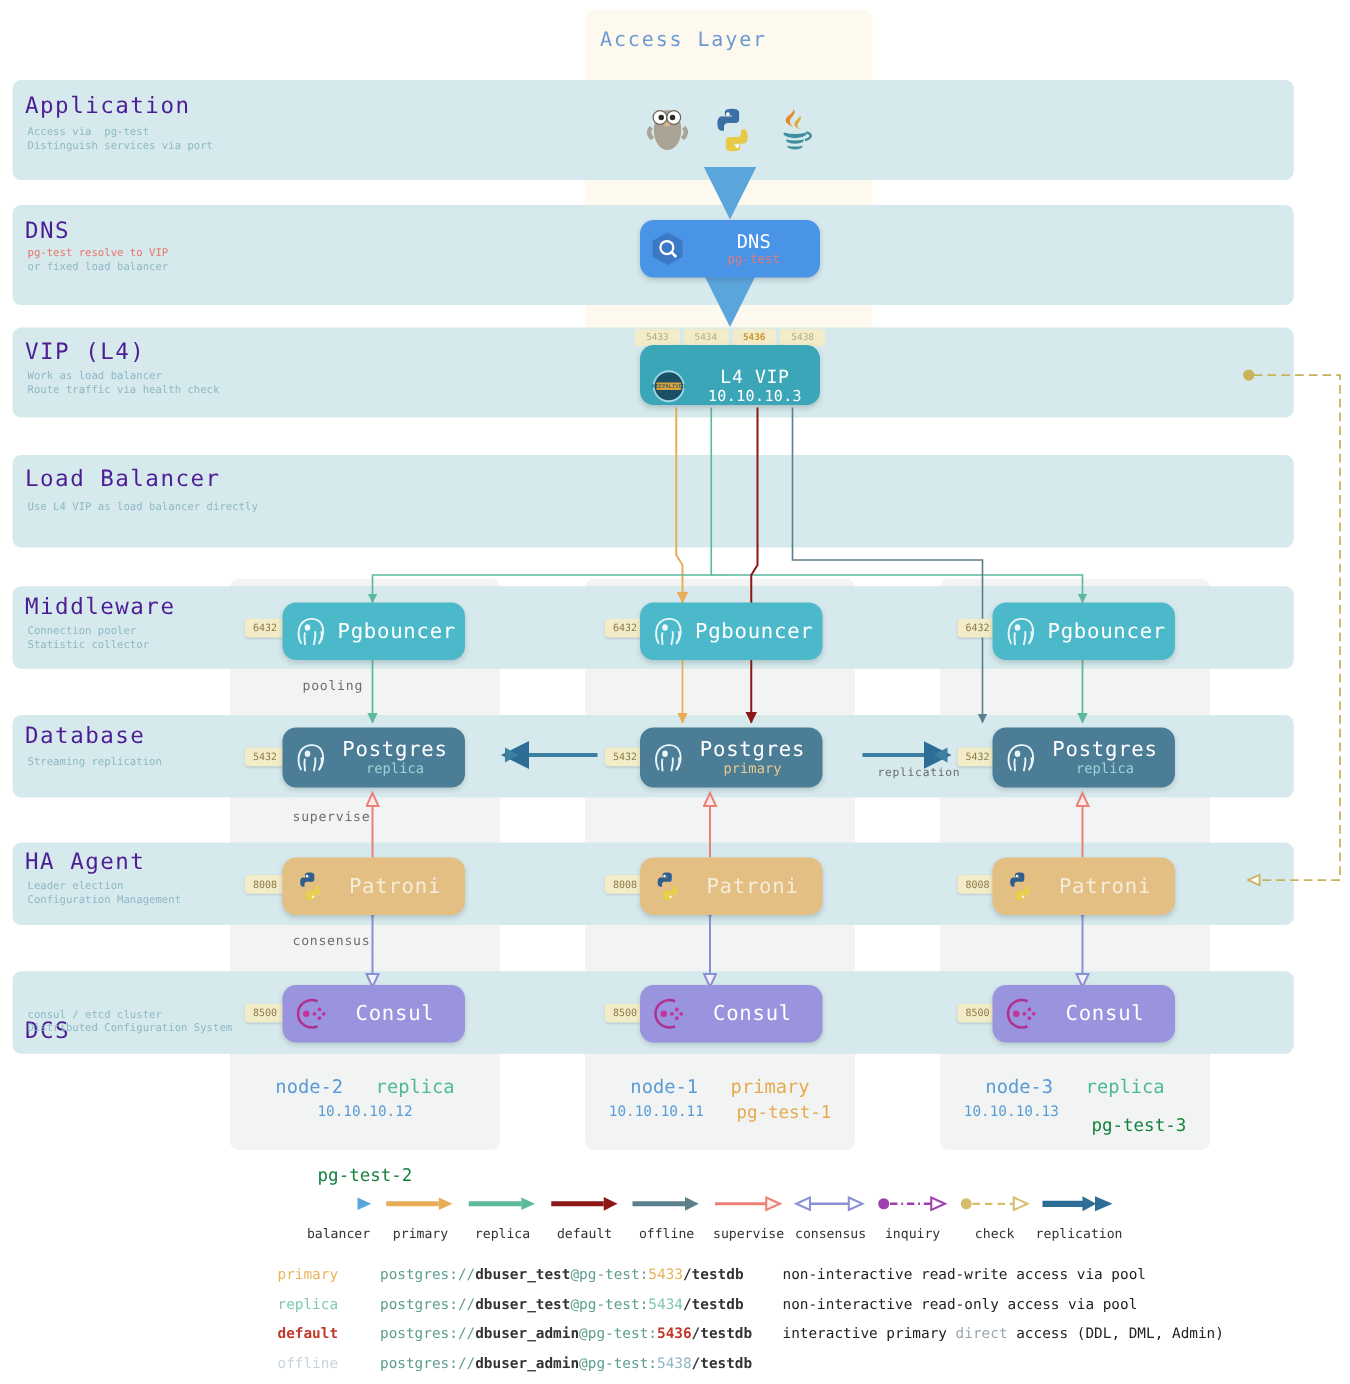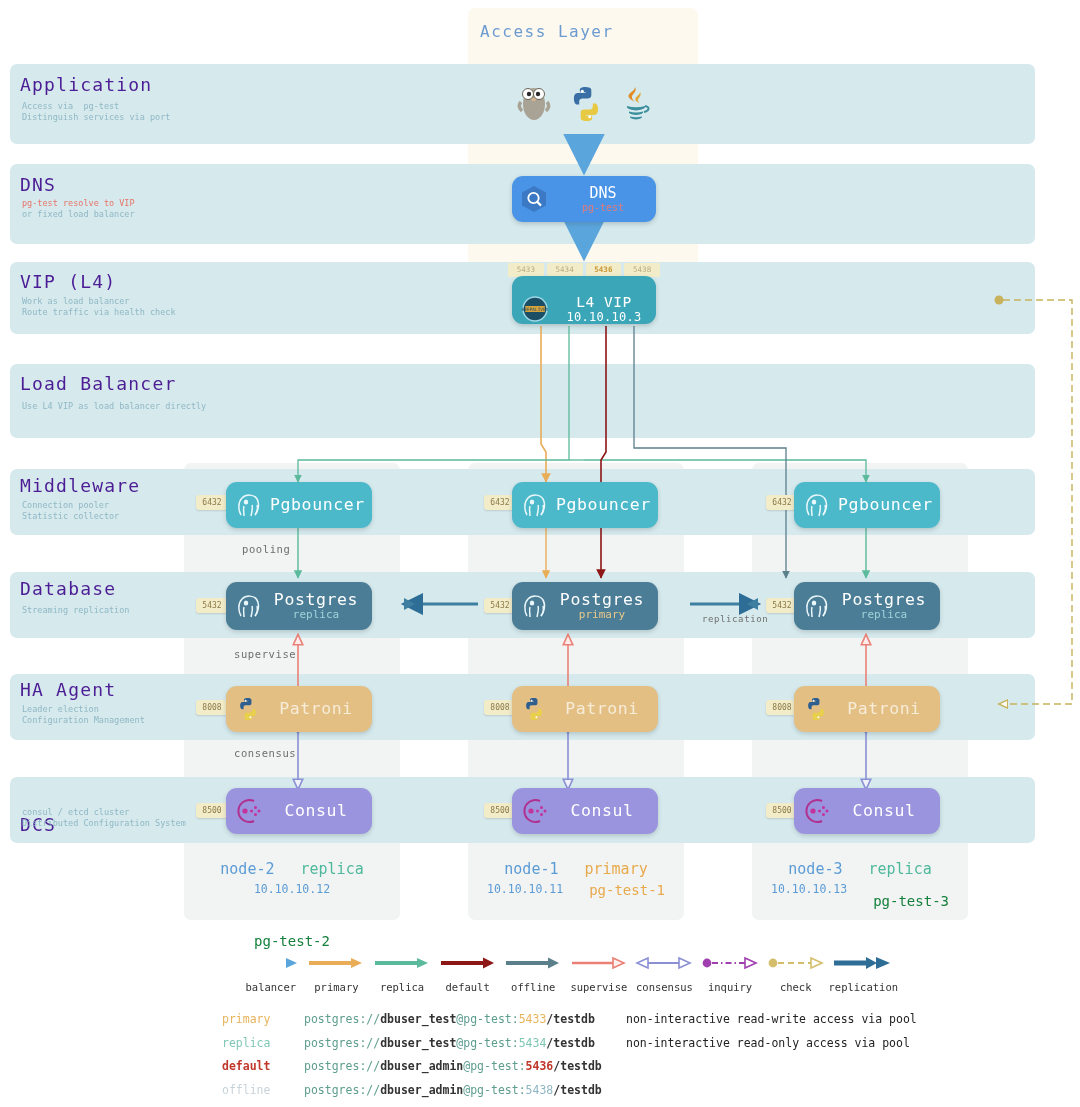--- a/index.html
+++ b/index.html
@@ -638,20 +638,21 @@
       <span class="c3">non-interactive read-write access via pool</span>
     </div>
     <div class="row">
       <span class="c1 k-replica">replica</span>
       <span class="c2"><span>postgres://</span><b>dbuser_test</b><span>@pg-test:</span><span class="p-replica">5434</span><b>/testdb</b></span>
       <span class="c3">non-interactive read-only access via pool</span>
     </div>
     <div class="row">
       <span class="c1 k-default">default</span>
       <span class="c2"><span>postgres://</span><b>dbuser_admin</b><span>@pg-test:</span><span class="p-default">5436</span><b>/testdb</b></span>
+      <span class="c3"><span>interactive primary </span><span class="dim">direct</span><span> access (DDL, DML, Admin)</span></span>
     </div>
     <div class="row">
       <span class="c1 k-offline">offline</span>
       <span class="c2"><span>postgres://</span><b>dbuser_admin</b><span>@pg-test:</span><span class="p-offline">5438</span><b>/testdb</b></span>
     </div>
   </div>
 
 </div>
 
 </body></html>

